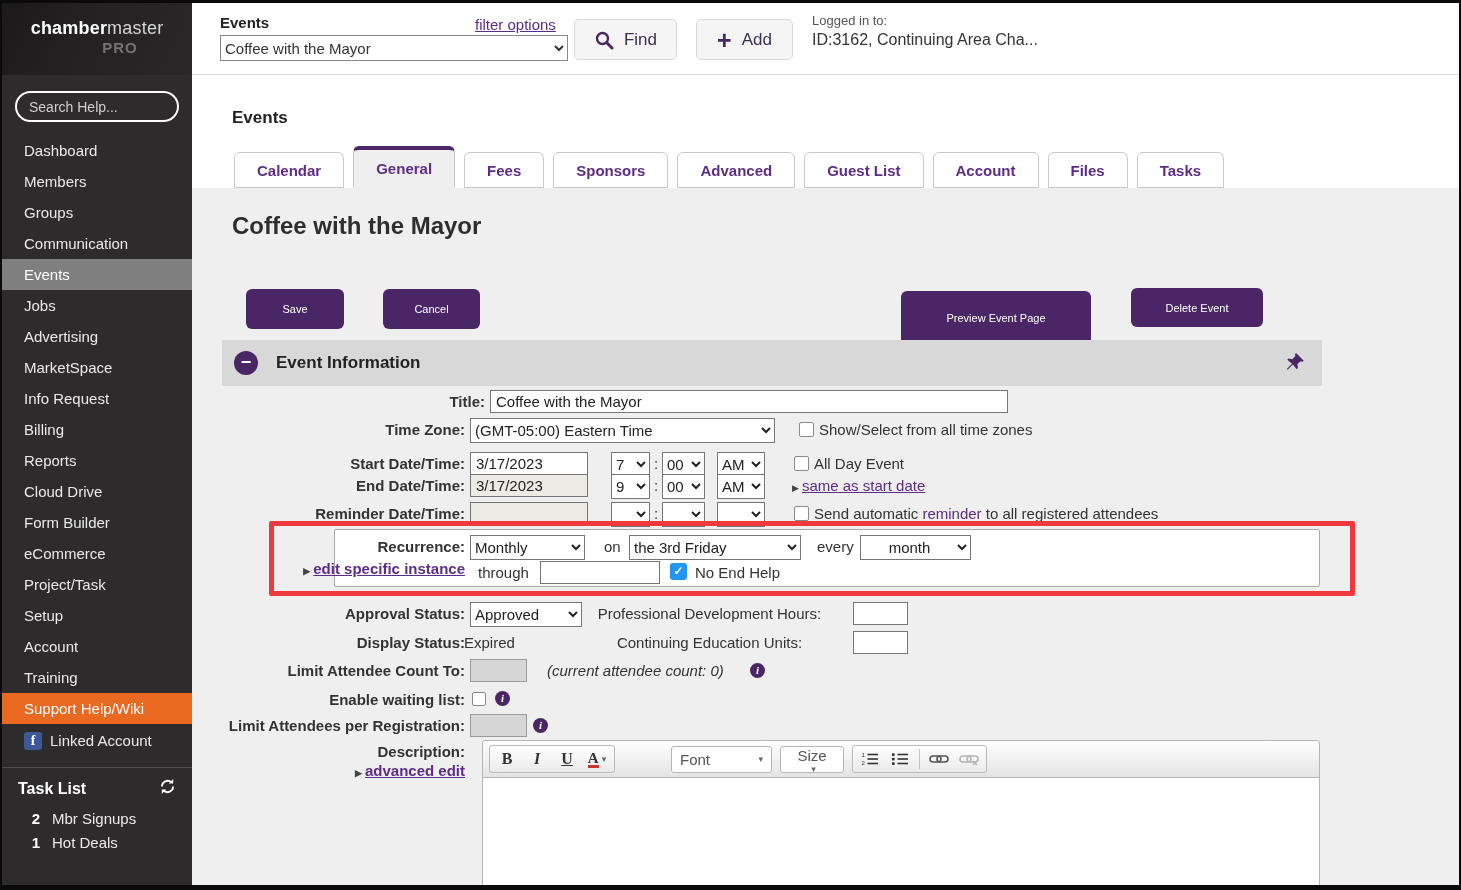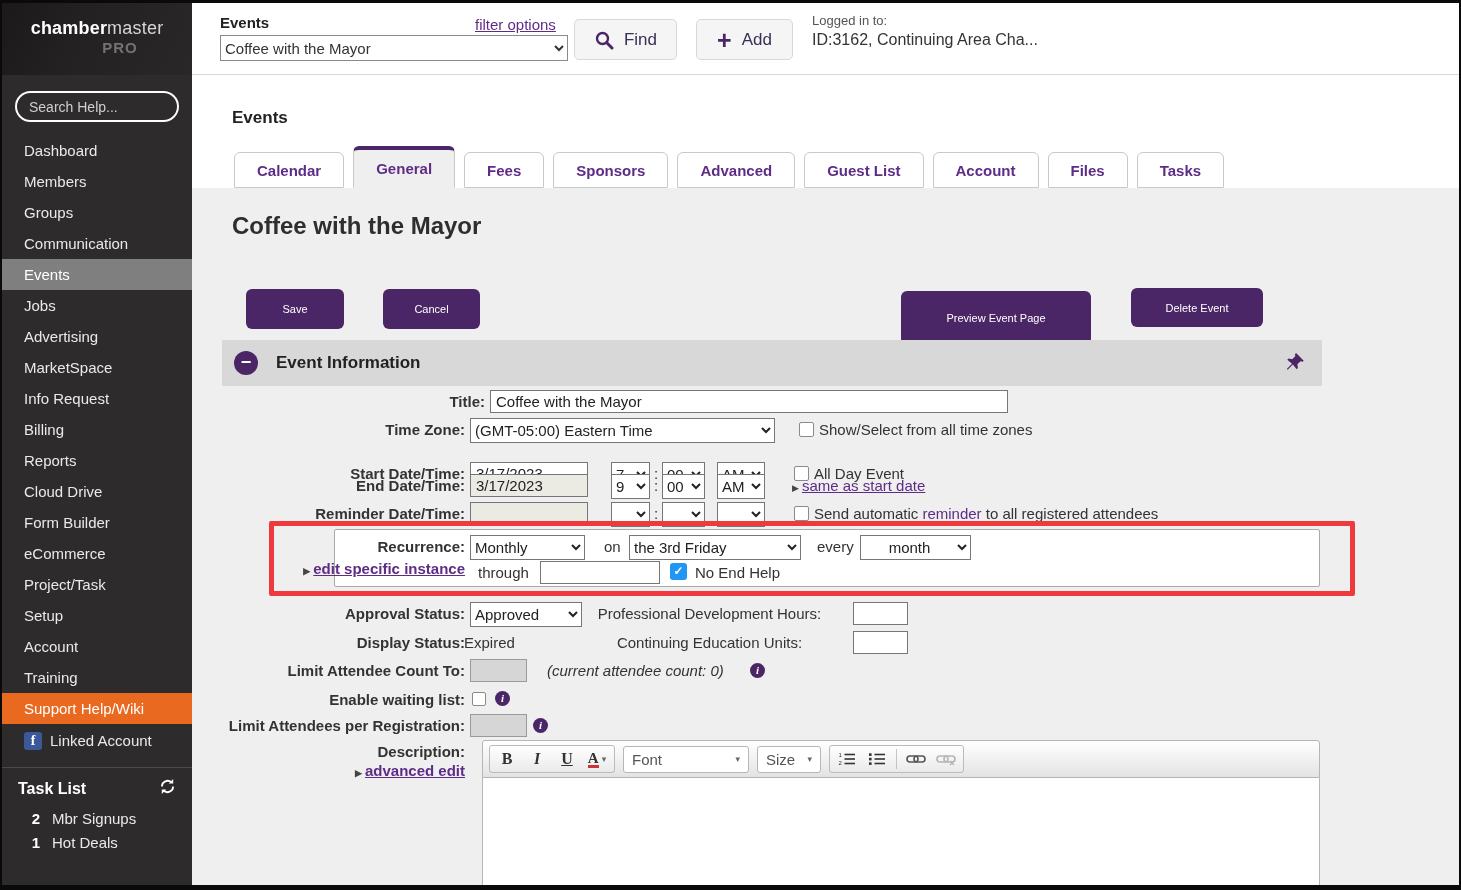--- a/index.html
+++ b/index.html
@@ -210,21 +210,21 @@
       <input class="txt" style="left: 278px; width: 518px;" value="Coffee with the Mayor">
     </div>
 
     <div class="row" style="top:230px;">
       <span class="lab">Time Zone:</span>
       <select class="sel" style="left:278px; width:305px;"><option>(GMT-05:00) Eastern Time</option></select>
       <span class="cb" style="left:607px;"></span>
       <span class="cbtext" style="left:627px;">Show/Select from all time zones</span>
     </div>
 
-    <div class="row" style="top:274px;">
+    <div class="row" style="top:264px;">
       <span class="lab">Start Date/Time:</span>
       <input class="txt" style="left: 278px; width: 118px;" value="3/17/2023">
       <select class="sel" style="left:419px; width:39px;"><option>7</option></select>
       <span class="cbtext" style="left:462px;">:</span>
       <select class="sel" style="left:470px; width:43px;"><option>00</option></select>
       <select class="sel" style="left:525px; width:48px;"><option>AM</option></select>
       <span class="cb" style="left:602px;"></span>
       <span class="cbtext" style="left:622px;">All Day Event</span>
     </div>
 
@@ -314,25 +314,25 @@
       <div class="ed-toolbar">
         <div class="ed-group">
           <div class="ed-btn ed-b">B</div>
           <div class="ed-btn ed-i">I</div>
           <div class="ed-btn ed-u">U</div>
           <div class="ed-btn">
               <span class="ed-a">A</span>
               <span class="caret">▾</span>
             </div>
         </div>
-        <div class="ed-combo" style="width:126px;">
+        <div class="ed-combo" style="width:101px;margin-left:48px;">
           <span>Font</span>
           <span class="caret">▾</span>
         </div>
-        <div class="ed-combo" style="width:64px;">
+        <div class="ed-combo" style="width:64px;flex-direction:column;">
           <span>Size</span>
           <span class="caret">▾</span>
         </div>
         <div class="ed-group">
           <div class="ed-btn">
             <svg width="18" height="14" viewBox="0 0 18 14">
                 <g stroke="#333" stroke-width="1.6">
                   <line x1="6.5" y1="2.5" x2="17" y2="2.5"></line>
                   <line x1="6.5" y1="7" x2="17" y2="7"></line>
                   <line x1="6.5" y1="11.5" x2="17" y2="11.5"></line>

